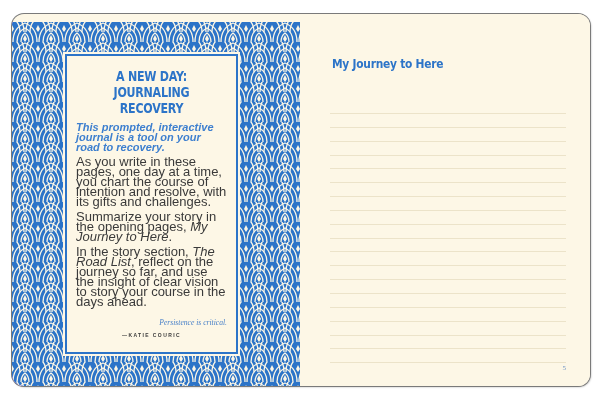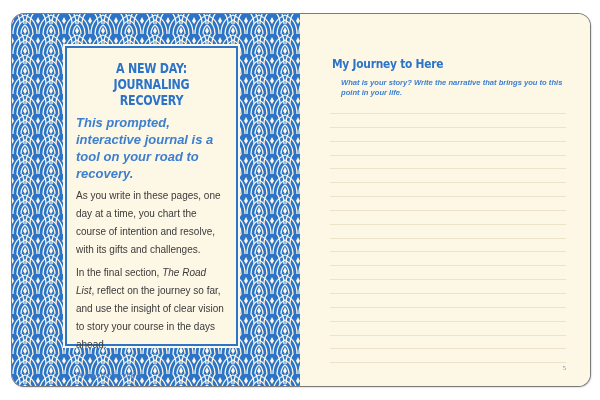--- a/index.html
+++ b/index.html
@@ -14,21 +14,21 @@
     position: absolute;
     left: 12px; top: 14px;
     width: 578px; height: 372px;
     border-radius: 12px;
     overflow: hidden;
     box-shadow: 0 0 0 1px #7a7a7a, 1px 1px 2px rgba(0,0,0,0.35);
     background: #fdf7e6;
   }
   .left-page {
     position: absolute;
-    left: 0; top: 0;
+    left: 0; top: 8px;
     width: 288px; height: 372px;
     background-color: #8b5cf6;
     overflow: hidden;
   }
   .left-page svg.pattern {
     position: absolute; left: 0; top: 0;
     width: 288px; height: 372px;
   }
   .inner-frame {
     position: absolute;
@@ -55,39 +55,39 @@
     line-height: 16px;
     letter-spacing: -0.3px;
     transform: scaleX(0.82);
     transform-origin: center;
     margin: 0 -10px 6px -10px;
   }
   .intro {
     color: #3d7fcf;
     font-style: italic;
     font-weight: bold;
-    font-size: 13px;
-    line-height: 17px;
+    font-size: 11px;
+    line-height: 10px;
     margin: 0 0 5px 0;
   }
   .para {
     color: #3a3a3a;
-    font-size: 10px;
-    line-height: 18px;
+    font-size: 13px;
+    line-height: 10px;
     margin: 0 0 5px 0;
   }
   .para i { font-style: italic; }
   .quote {
-    text-align: left;
+    text-align: right;
     color: #4a82c9;
     font-family: "Liberation Serif", serif;
     font-style: italic;
     font-size: 7.6px;
     line-height: 10px;
-    margin-top: 17px;
+    margin-top: 11px;
   }
   .attrib {
     text-align: center;
     color: #3a3a3a;
     font-size: 5px;
     letter-spacing: 1.4px;
     font-weight: bold;
     margin-top: 4px;
   }
   .right-page {
@@ -168,34 +168,36 @@
         <div class="title">
           <div>A NEW DAY:</div>
           <div>JOURNALING RECOVERY</div>
         </div>
         <p class="intro">This prompted, interactive journal is a tool on your road to recovery.</p>
 
         <p class="para">
           <span>As you write in these pages, one day at a time, you chart the course of intention and resolve, with its gifts and challenges.</span>
         </p>
         <p class="para">
-          <span>In the final section, </span><i>The Road List</i><span>, reflect on the journey so far, and use the insight of clear vision to story your course in the days ahead.</span>
+          <span>Summarize your story in the opening pages, </span><i>My Journey to Here</i><span>.</span>
+        </p>
+        <p class="para">
+          <span>In the story section, </span><i>The Road List</i><span>, reflect on the journey so far, and use the insight of clear vision to story your course in the days ahead.</span>
         </p>
 
         <div class="quote">
           <div>Persistence is critical.</div>
         </div>
         <div class="attrib">—KATIE COURIC</div>
       </div>
     </div>
   </div>
 
   <div class="right-page">
     <div class="rp-title">My Journey to Here</div>
-    <div class="rp-prompt">What is your story? Write the narrative that brings you to this point in your life.</div>
     <div class="lines" id="lines">
         <div class="line"></div>
         <div class="line"></div>
         <div class="line"></div>
         <div class="line"></div>
         <div class="line"></div>
         <div class="line"></div>
         <div class="line"></div>
         <div class="line"></div>
         <div class="line"></div>

